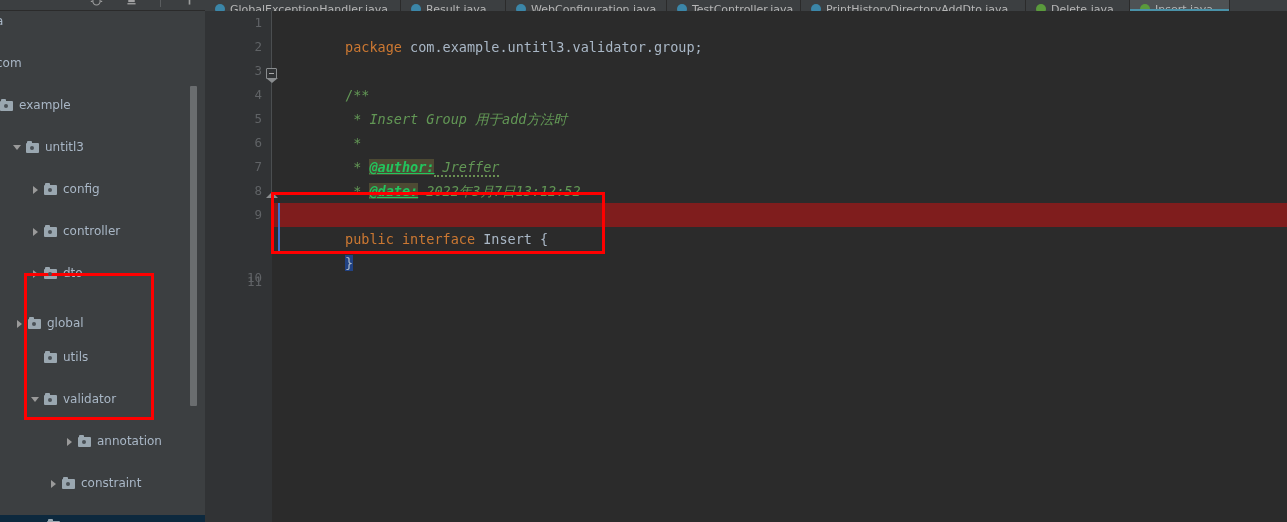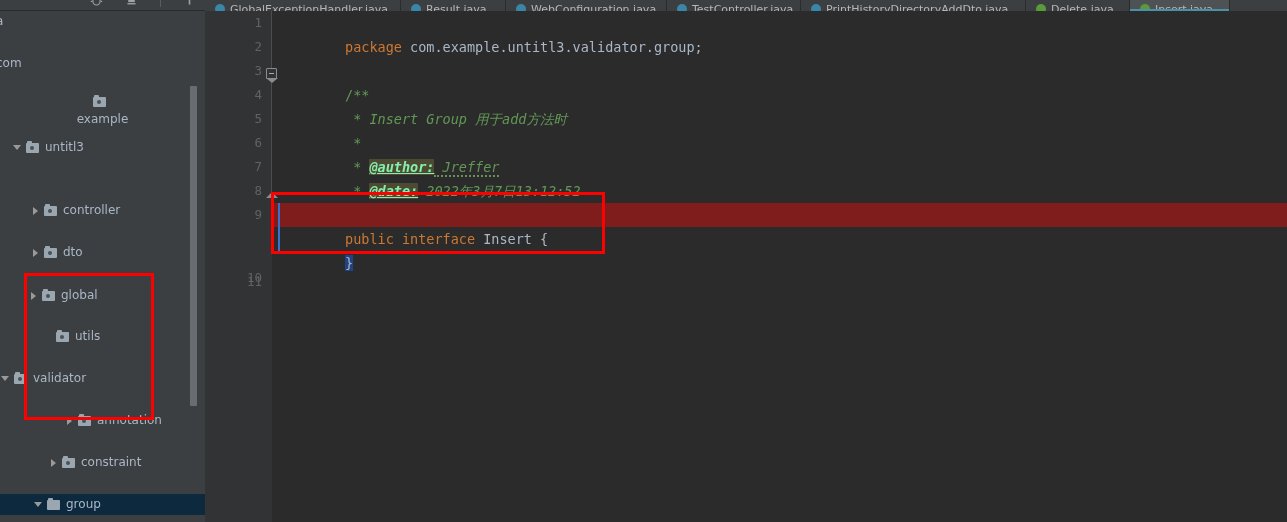--- a/index.html
+++ b/index.html
@@ -125,21 +125,21 @@
   }
   .cline.sel { background:#7f1d1d; left:0; right:0; }
   .caret-col {
     position:absolute; width:2px; background:#3b6fcc;
   }
   .tok-kw { color:#cc7832; }
   .tok-plain { color:#a9b7c6; }
   .tok-cmt { color:#629755; font-style:italic; }
   .tok-cmt-plain { color:#629755; }
   .tok-tag {
-    color:#86efac; font-weight:bold; font-style:italic;
+    color:#22c55e; font-weight:bold; font-style:italic;
     background:#4d4a33; text-decoration:underline;
   }
   .tok-tagval { color:#629755; font-style:italic; }
   .typo { border-bottom:2px dotted #6a9153;text-align:right; }
   .sel-chunk { background:#214283; }
 
   
   .anno {
     position:absolute; border:3px solid #ff0000; pointer-events:none;
   }
@@ -200,62 +200,69 @@
 
   <div class="sidebar">
     <div class="tree">
 
       <div class="node" style="top:0px;">
         <span class="lbl" style="margin-left:-4px;">a</span>
       </div>
       <div class="node" style="top:21px;">
         <span class="lbl" style="margin-left:-4px;">com</span>
       </div>
-      <div class="node" style="top:42px; padding-left:0px;flex-direction:column;">
+      <div class="node" style="top:42px; padding-left:0px;">
         <span class="ico folder">
             <i class="dot"></i>
           </span>
         <span class="lbl">example</span>
       </div>
       <div class="node" style="top:63px; padding-left:12px;">
         <span class="arrow down"></span>
         <span class="ico folder">
             <i class="dot"></i>
           </span>
         <span class="lbl">untitl3</span>
       </div>
 
+      <div class="node" style="top:84px; padding-left:30px;">
+        <span class="arrow right"></span>
+        <span class="ico folder">
+            <i class="dot"></i>
+          </span>
+        <span class="lbl">config</span>
+      </div>
       <div class="node" style="top:105px; padding-left:30px;">
         <span class="arrow right"></span>
         <span class="ico folder">
             <i class="dot"></i>
           </span>
         <span class="lbl">controller</span>
       </div>
       <div class="node" style="top:126px; padding-left:30px;">
         <span class="arrow right"></span>
         <span class="ico folder">
             <i class="dot"></i>
           </span>
         <span class="lbl">dto</span>
       </div>
-      <div class="node" style="top:148px; padding-left:28px;">
+      <div class="node" style="top:155px; padding-left:14px;">
         <span class="arrow right"></span>
         <span class="ico folder">
             <i class="dot"></i>
           </span>
         <span class="lbl">global</span>
       </div>
-      <div class="node" style="top:168px; padding-left:56px;">
+      <div class="node" style="top:168px; padding-left:44px;">
         <span class="ico folder">
             <i class="dot"></i>
           </span>
         <span class="lbl">utils</span>
       </div>
-      <div class="node" style="top:189px; ">
+      <div class="node" style="top:189px; padding-left:30px;">
         <span class="arrow down"></span>
         <span class="ico folder">
             <i class="dot"></i>
           </span>
         <span class="lbl">validator</span>
       </div>
 
       <div class="node" style="top:210px; padding-left:64px;">
         <span class="arrow right"></span>
         <span class="ico folder">

